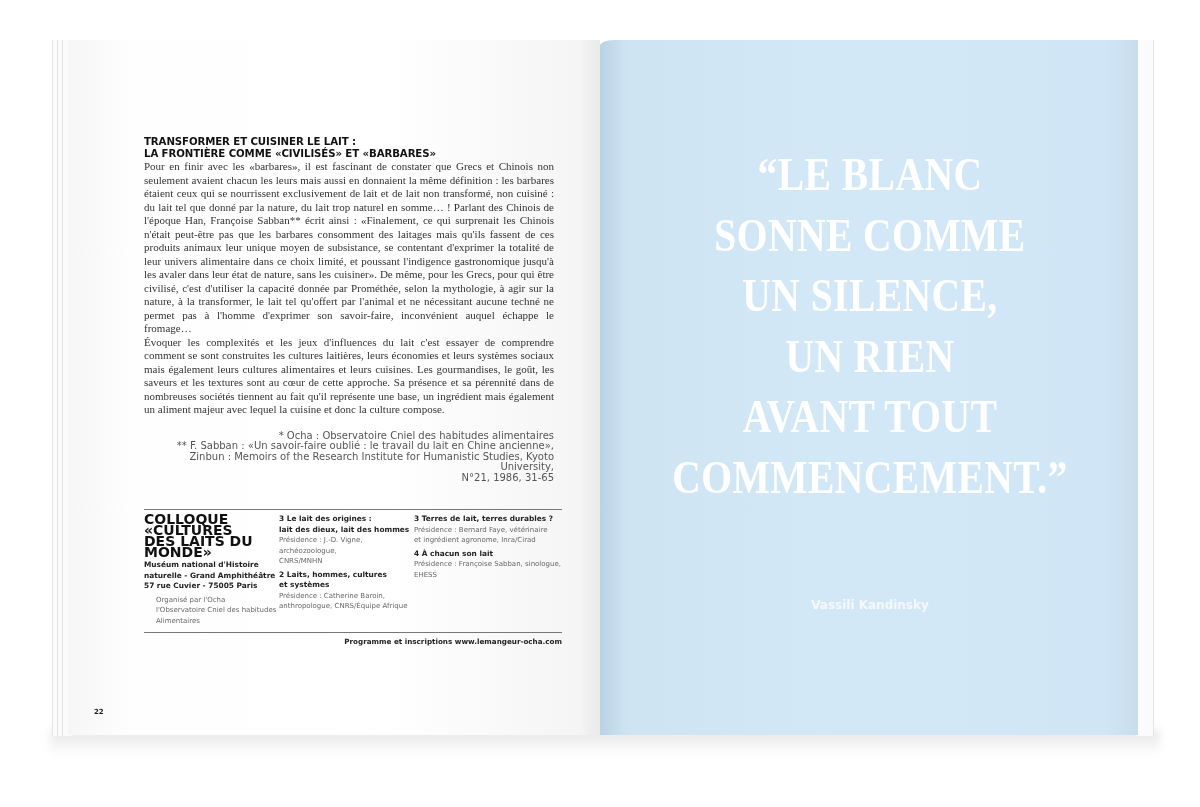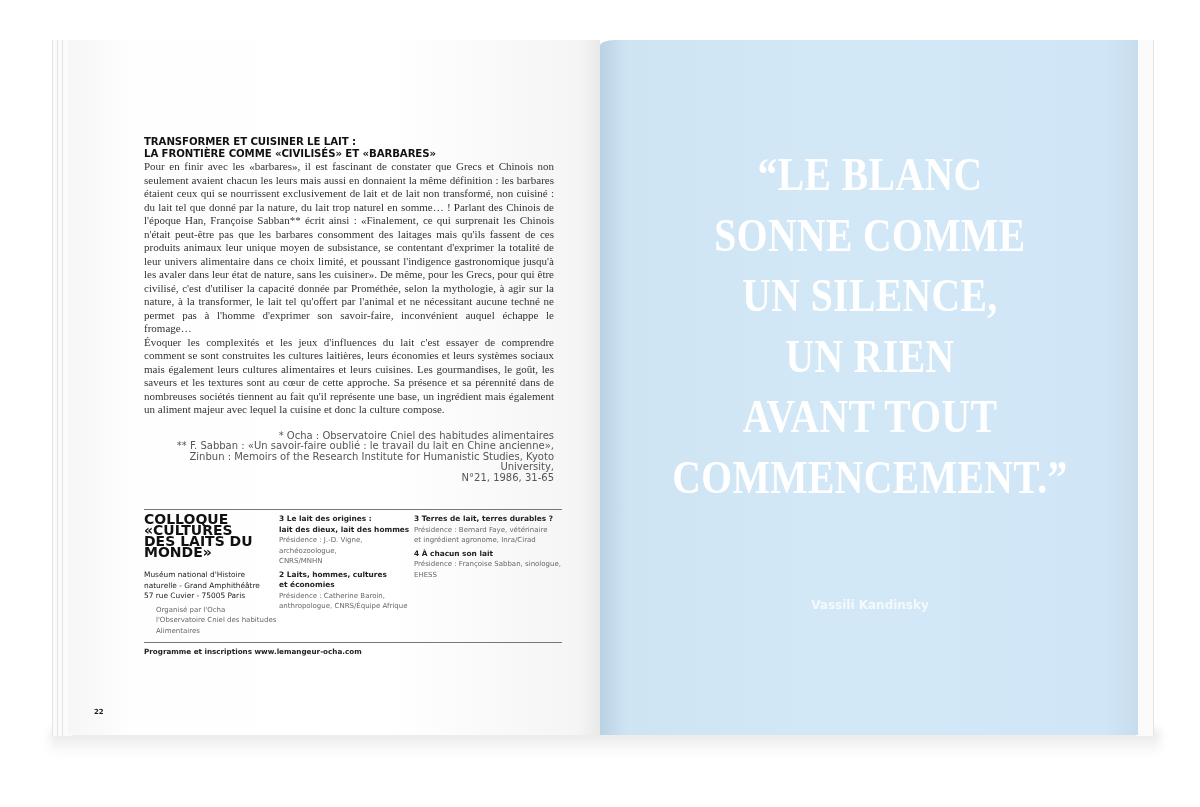--- a/index.html
+++ b/index.html
@@ -51,26 +51,26 @@
     font-family: "DejaVu Sans", sans-serif; font-weight: 300; font-size: 19px;
     color: #555; letter-spacing: -0.3px; line-height: 22px;
   }
   .rule { height: 1px; background: #777; margin-top: 3px; }
   .event-cols { display: flex; margin-top: 4px; }
   .col { font-family: "DejaVu Sans", sans-serif; font-size: 7px; line-height: 10.5px; color: #666; }
   .col1 { width: 135px; }
   .col2 { width: 135px; }
   .col3 { width: 148px; }
   .col-title { font-weight: bold; font-size: 14px; line-height: 11px; color: #111; }
-  .col-venue { font-weight: normal; font-size: 7.4px; line-height: 10.5px; color: #222; margin-top: 12px; }
+  .col-venue { font-weight: bold; font-size: 7.4px; line-height: 10.5px; color: #222; margin-top: 2px; }
   .col-org { margin-top: 3px; margin-left: 12px; }
   .sess-title { font-weight: bold; font-size: 7.4px; line-height: 10.5px; color: #222; }
   .sess + .sess { margin-top: 3px; }
   .rule2 { height: 1px; background: #777; margin-top: 6px; }
-  .program { font-family: "DejaVu Sans", sans-serif; font-weight: bold; font-size: 7.2px; color: #222; margin-top: 4px; }
+  .program { font-family: "DejaVu Sans", sans-serif; font-weight: bold; font-size: 7.2px; color: #222; margin-top: 4px; text-align: right; }
 
   .folio { position: absolute; left: 94px; top: 708px; font-family: "DejaVu Sans", sans-serif; font-weight: bold; font-size: 7px; color: #222; }
 
   
   .quote {
     position: absolute; left: 610px; top: 145px; width: 520px; text-align: center;
     font-family: "Liberation Serif", serif; font-weight: bold; color: #ffffff;
     font-size: 46px; line-height: 60.5px; letter-spacing: 0.5px;
     transform: scaleX(0.86); transform-origin: center top;
   }
@@ -129,21 +129,21 @@
         </div>
         <div class="col col2">
           <div class="sess">
             <div class="sess-title">3 Le lait des origines :</div>
             <div class="sess-title">lait des dieux, lait des hommes</div>
             <div>Présidence : J.-D. Vigne, archéozoologue,</div>
             <div>CNRS/MNHN</div>
           </div>
           <div class="sess">
             <div class="sess-title">2 Laits, hommes, cultures</div>
-            <div class="sess-title">et économies</div>
+            <div class="sess-title">et systèmes</div>
             <div>Présidence : Catherine Baroin,</div>
             <div>anthropologue, CNRS/Équipe Afrique</div>
           </div>
         </div>
         <div class="col col3">
           <div class="sess">
             <div class="sess-title">3 Terres de lait, terres durables ?</div>
             <div>Présidence : Bernard Faye, vétérinaire</div>
             <div>et ingrédient agronome, Inra/Cirad</div>
           </div>

